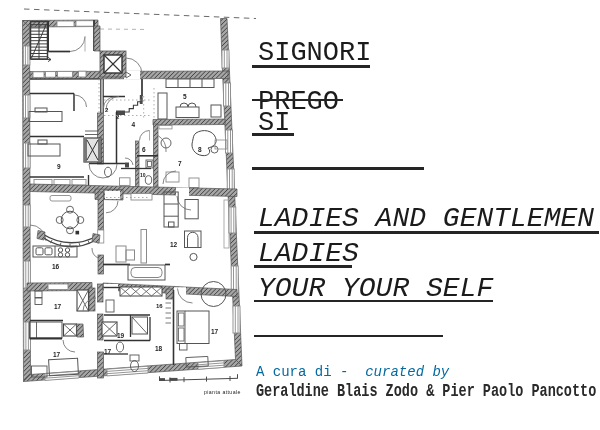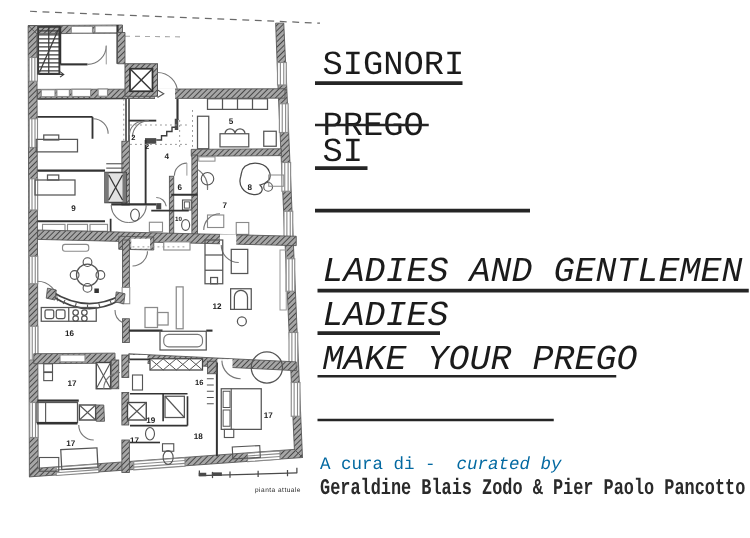--- a/index.html
+++ b/index.html
@@ -375,19 +375,19 @@
 </svg>
 <div class="L big" style="left:258px;top:39.8px">SIGNORI</div>
 <div class="L big" style="left:258px;top:89px">PREGO</div>
 <div class="L big" style="left:258px;top:110px">SI</div>
 <div class="ul" style="left:252px;top:65.4px;width:118px"></div>
 <div class="ul" style="left:252px;top:98.7px;width:91px"></div>
 <div class="ul" style="left:252px;top:133.4px;width:42px"></div>
 <div class="ul" style="left:252px;top:167.3px;width:172px"></div>
 <div class="L it" style="left:258px;top:204.8px">LADIES AND GENTLEMEN</div>
 <div class="L it" style="left:258px;top:239.8px">LADIES</div>
-<div class="L it" style="left:258px;top:274.8px">MAKE YOUR PREGO</div>
+<div class="L it" style="left:258px;top:274.8px">YOUR YOUR SELF</div>
 <div class="ul" style="left:254px;top:231.2px;width:345px"></div>
 <div class="ul" style="left:254px;top:265.3px;width:98px"></div>
 <div class="ul" style="left:254px;top:300px;width:239px"></div>
 <div class="ul" style="left:254px;top:334.8px;width:189px"></div>
 <div class="L sm" style="left:256px;top:365px">A cura di -  <span style="font-style:italic">curated by</span></div>
 <div class="L nm" style="left:256px;top:382px">Geraldine Blais Zodo &amp; Pier Paolo Pancotto</div>
 </div>
 </body></html>

